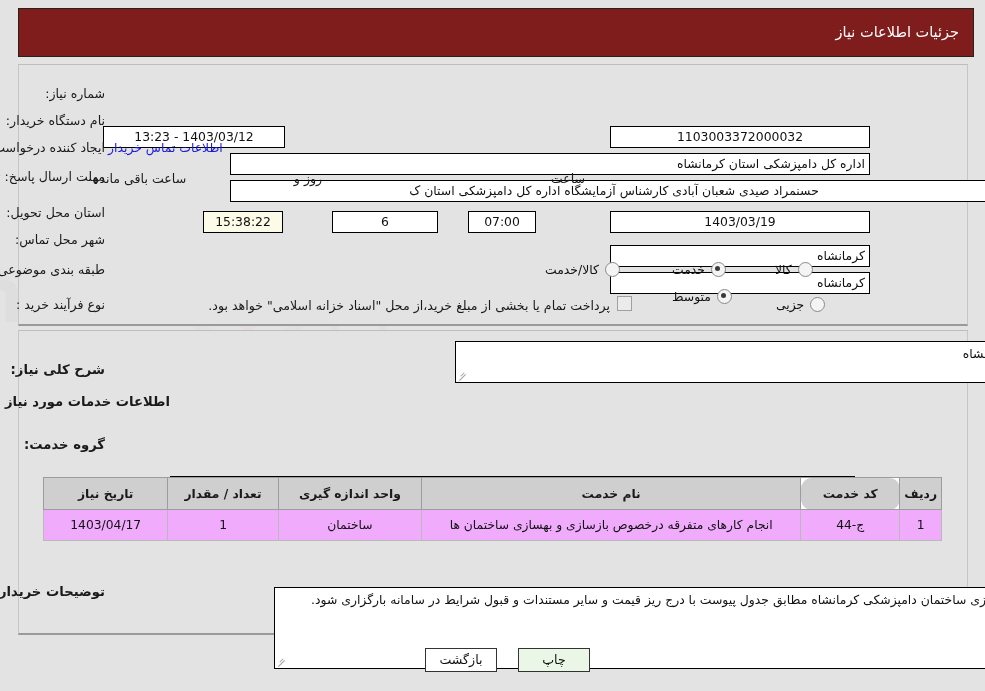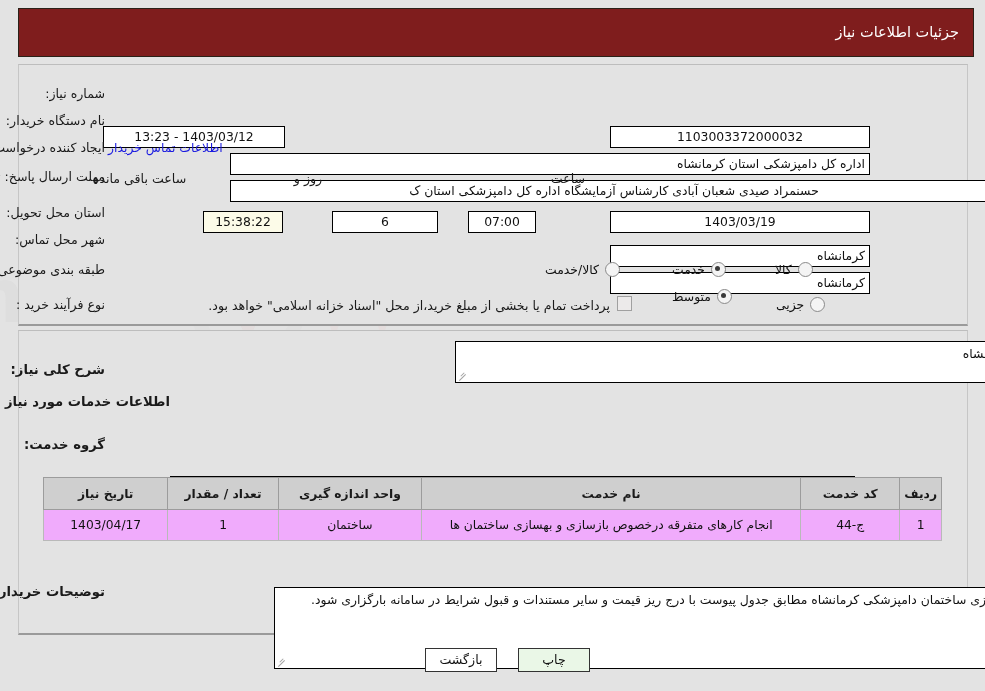--- a/index.html
+++ b/index.html
@@ -323,21 +323,21 @@
 
   <div class="abs lbl lbl-bold" style="right:815px; top:394px; width:180px; font-size:13.2px;">اطلاعات خدمات مورد نیاز</div>
 
   <div class="abs lbl lbl-bold" style="right:880px; top:437px; width:100px; font-size:13.2px;">گروه خدمت:</div>
   <div class="abs fld rtl-start" style="left:170px; top:432px; width:685px;">ساختمان</div>
 
   <table class="svc-table">
     <thead>
       <tr>
         <th style="width:30px;">ردیف</th>
-        <th style="width:96px;">کد خدمت</th>
+        <th style="width:96px;border-radius:11px;">کد خدمت</th>
         <th style="width:420px;">نام خدمت</th>
         <th style="width:140px;">واحد اندازه گیری</th>
         <th style="width:105px;">تعداد / مقدار</th>
         <th style="width:122px;">تاریخ نیاز</th>
       </tr>
     </thead>
     <tbody>
       <tr>
         <td>1</td>
         <td>ج-44</td>

